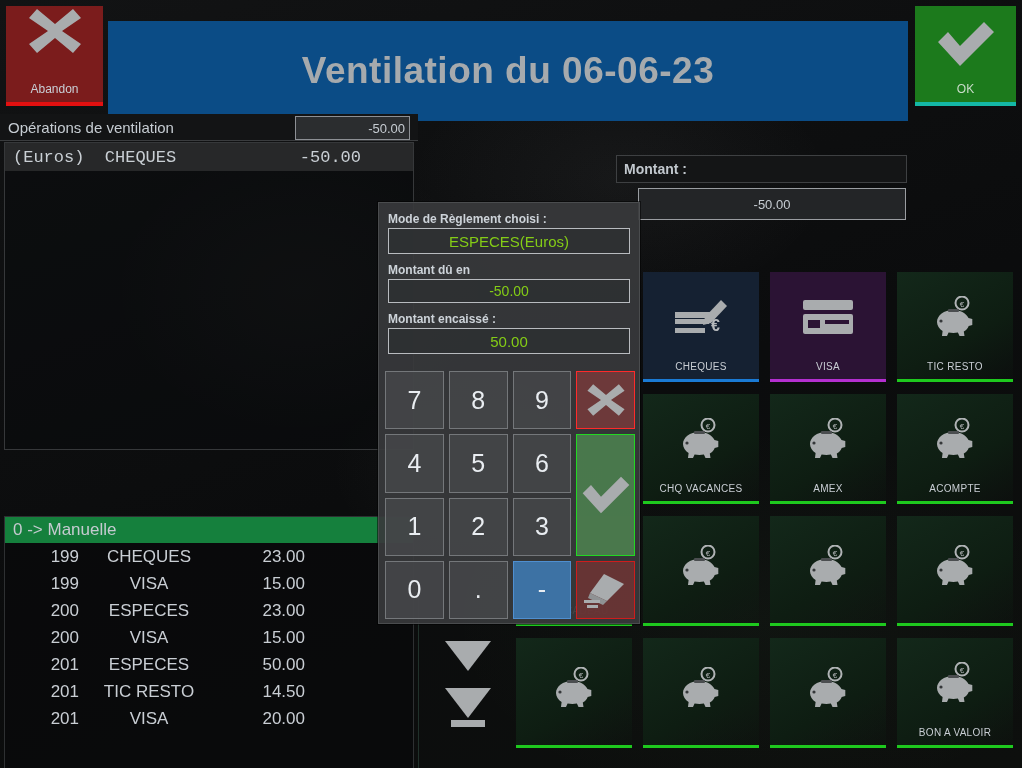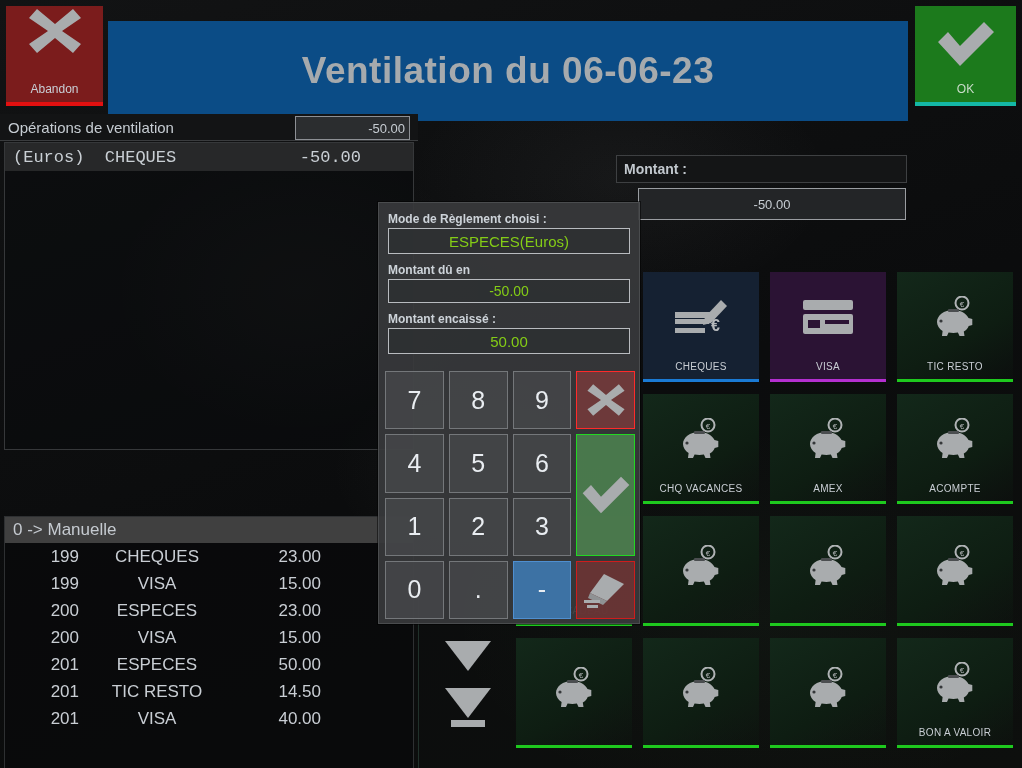--- a/index.html
+++ b/index.html
@@ -89,26 +89,26 @@
     background:#131415; border-top:1px solid #3a3c3e; border-bottom:1px solid #3a3c3e;
     display:flex; align-items:center;
   }
   .tickets-head .lbl { font-size:15px; font-weight:bold; color:#c6ccd2; padding-left:8px; }
 
   .tickets-list {
     position:absolute; left:4px; top:402px; width:410px; height:360px;
     border:1px solid #2e3032; background:rgba(8,9,10,0.6); overflow:hidden;
   }
   .tk-group {
-    height:26px; background:#404040; display:flex; align-items:center;
+    height:26px; background:#15803d; display:flex; align-items:center;
     font-size:17px; color:#c5cad0; padding-left:8px;
   }
   .tk-row {
     height:27px; display:flex; align-items:center;
-    font-size:17px; color:#c9ced4;gap:8px;
+    font-size:17px; color:#c9ced4;
   }
   .tk-row .c-num  { width:74px; text-align:right; }
   .tk-row .c-mode { width:140px; text-align:center; }
   .tk-row .c-amt  { width:86px; text-align:right; }
 
   .left-divider {
     position:absolute; left:418px; top:586px; width:1px; height:182px;
     background:#20302a;
   }
 
@@ -262,21 +262,21 @@
           <span class="c-amt">50.00</span>
         </div>
         <div class="tk-row">
           <span class="c-num">201</span>
           <span class="c-mode">TIC RESTO</span>
           <span class="c-amt">14.50</span>
         </div>
         <div class="tk-row">
           <span class="c-num">201</span>
           <span class="c-mode">VISA</span>
-          <span class="c-amt">40.00</span>
+          <span class="c-amt">20.00</span>
         </div>
       </div>
   </div>
   <div class="left-divider"></div>
 
   <div class="montant-label-box">
     <span class="lbl">Montant :</span>
   </div>
   <div class="montant-value-box">-50.00</div>
 

